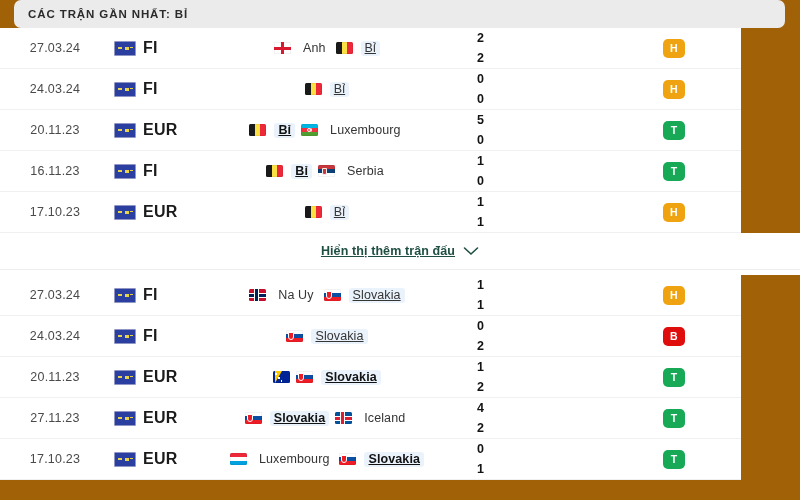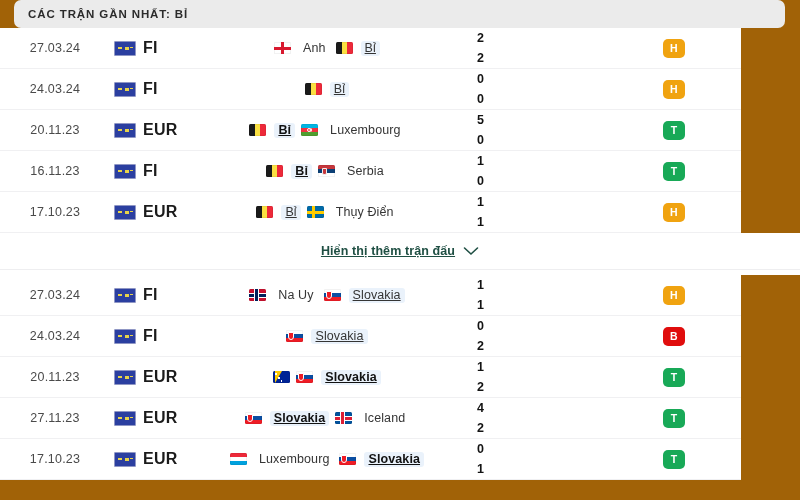--- a/index.html
+++ b/index.html
@@ -368,24 +368,20 @@
           <div class="col-date">17.10.23</div>
           <div class="col-comp">
             <span class="flag-world"></span>
             <span class="comp-label">EUR</span>
           </div>
           <div class="col-teams">
             <div class="team-line">
               <span class="flag f-belgium"></span>
               <span class="team-name highlight">Bỉ</span>
             </div>
-            <div class="team-line">
-              <span class="flag f-sweden"></span>
-              <span class="team-name">Thụy Điển</span>
-            </div>
           </div>
           <div class="col-scores">
             <div class="score-line">1</div>
             <div class="score-line">1</div>
           </div>
           <div class="col-result">
             <span class="badge draw">H</span>
           </div>
         </div>
       </div>

